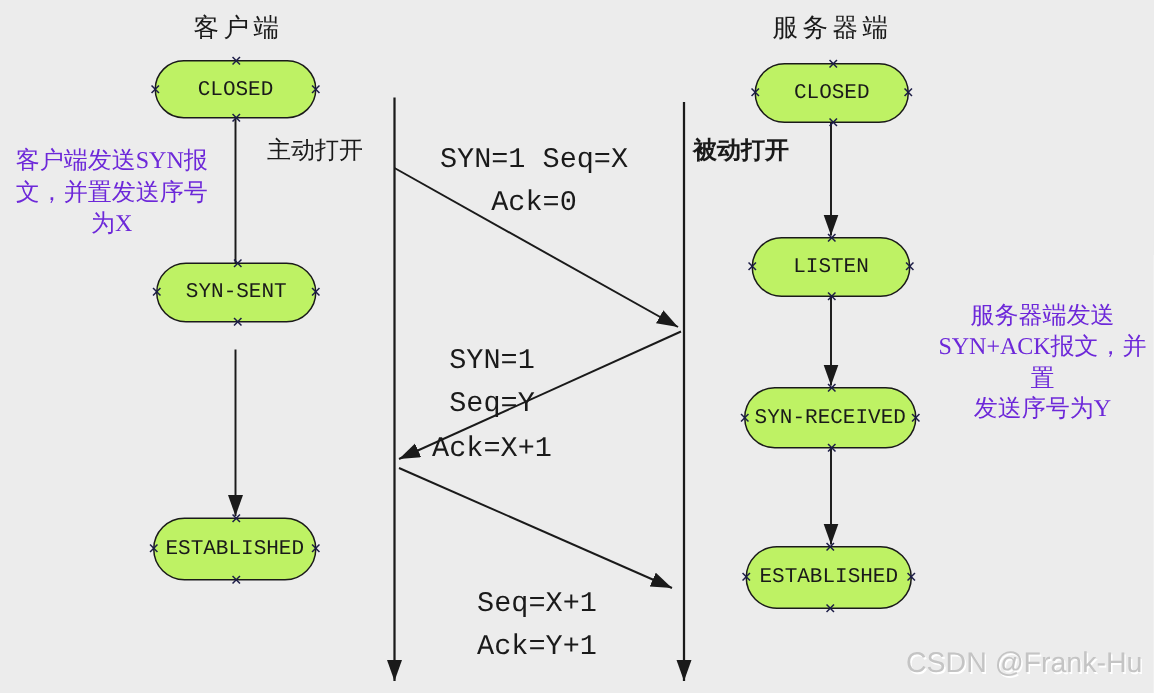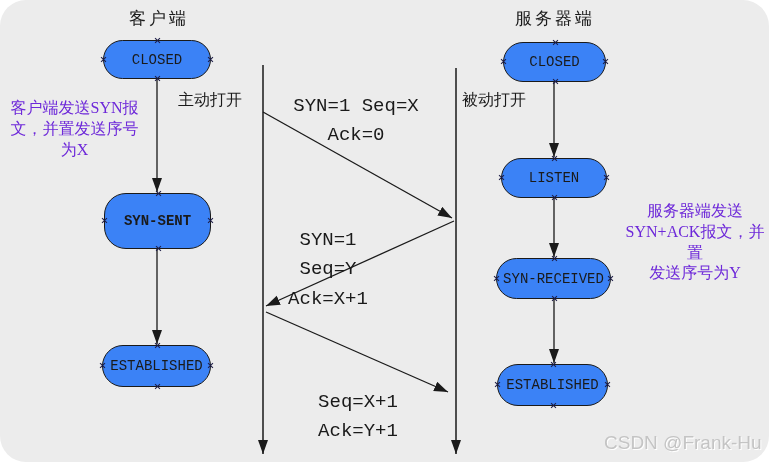--- a/index.html
+++ b/index.html
@@ -1,31 +1,31 @@
 <!DOCTYPE html>
 <html><head>
 <meta charset="utf-8">
 <style>
   html,body{margin:0;padding:0;}
   body{font-family:"Liberation Serif","DejaVu Serif",serif;}
   .canvas{
     position:relative;width:769px;height:462px;
-    background:#ececec;overflow:hidden;border-radius:26px;
+    background:#ececec;overflow:hidden;
   }
   .arrows{position:absolute;left:0;top:0;pointer-events:none;}
   .arrows line{stroke:#1a1a1a;stroke-width:1.3;}
   .arrows line.timeline{stroke-width:1.5;}
 
   .col-title{
     position:absolute;font-size:17px;letter-spacing:3px;color:#1a1a1a;
     white-space:nowrap;
   }
 
   .state-box{
-    position:absolute;background:#3b82f6;border:1px solid #1a1a1a;
+    position:absolute;background:#bef264;border:1px solid #1a1a1a;
     border-radius:22px;display:flex;align-items:center;justify-content:center;
     font-family:"Liberation Mono","DejaVu Sans Mono",monospace;
     font-size:14px;color:#1a1a1a;box-sizing:border-box;
   }
 
   .handle{position:absolute;width:7px;height:7px;pointer-events:none;}
   .handle::before,.handle::after{
     content:"";position:absolute;left:0;top:3px;width:7px;height:1px;
     background:#1c1c46;
   }
@@ -83,21 +83,21 @@
   <div class="col-title" style="left:129px;top:7px;">客户端</div>
   <div class="col-title" style="left:515px;top:7px;">服务器端</div>
 
   <div class="state-box" style="left:103px;top:40px;width:108px;height:39px;">
     <span>CLOSED</span>
   <span class="handle t"></span>
       <span class="handle b"></span>
       <span class="handle l"></span>
       <span class="handle r"></span>
     </div>
-  <div class="state-box" style="left:104px;top:193px;width:107px;height:56px;font-weight:bold;">
+  <div class="state-box" style="left:104px;top:175px;width:107px;height:40px;">
     <span>SYN-SENT</span>
   <span class="handle t"></span>
       <span class="handle b"></span>
       <span class="handle l"></span>
       <span class="handle r"></span>
     </div>
   <div class="state-box" style="left:102px;top:345px;width:109px;height:42px;">
     <span>ESTABLISHED</span>
   <span class="handle t"></span>
       <span class="handle b"></span>
@@ -128,21 +128,21 @@
     </div>
   <div class="state-box" style="left:497px;top:364px;width:111px;height:42px;">
     <span>ESTABLISHED</span>
   <span class="handle t"></span>
       <span class="handle b"></span>
       <span class="handle l"></span>
       <span class="handle r"></span>
     </div>
 
   <div class="open-label" style="left:178px;top:90px;">主动打开</div>
-  <div class="open-label" style="left:462px;top:90px;">被动打开</div>
+  <div class="open-label" style="left:462px;top:90px;font-weight:bold;">被动打开</div>
 
   <div class="annotation" style="left:2px;top:98px;width:145px;">客户端发送SYN报
 文，并置发送序号
 为X</div>
   <div class="annotation" style="left:621px;top:201px;width:148px;">服务器端发送
 SYN+ACK报文，并置
 发送序号为Y</div>
 
   <div class="message" style="left:283px;top:92px;width:146px;">SYN=1 Seq=X Ack=0</div>
   <div class="message" style="left:278px;top:226px;width:100px;">SYN=1 Seq=Y

